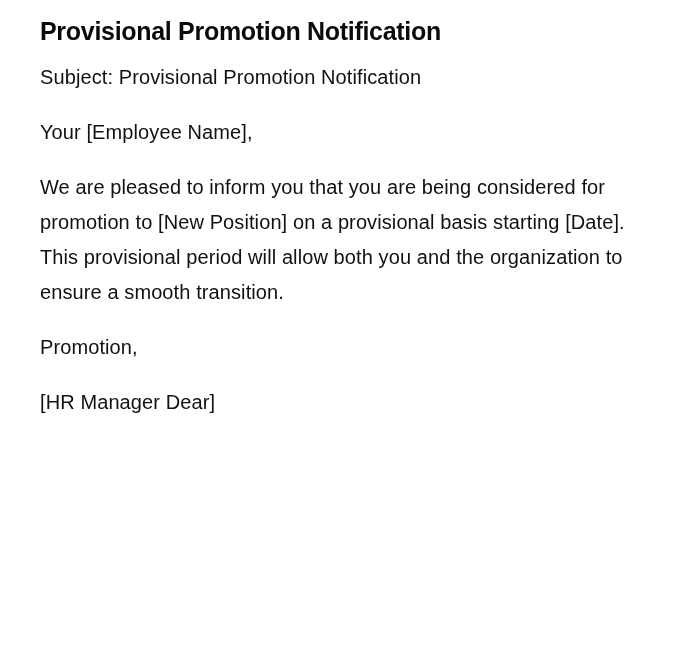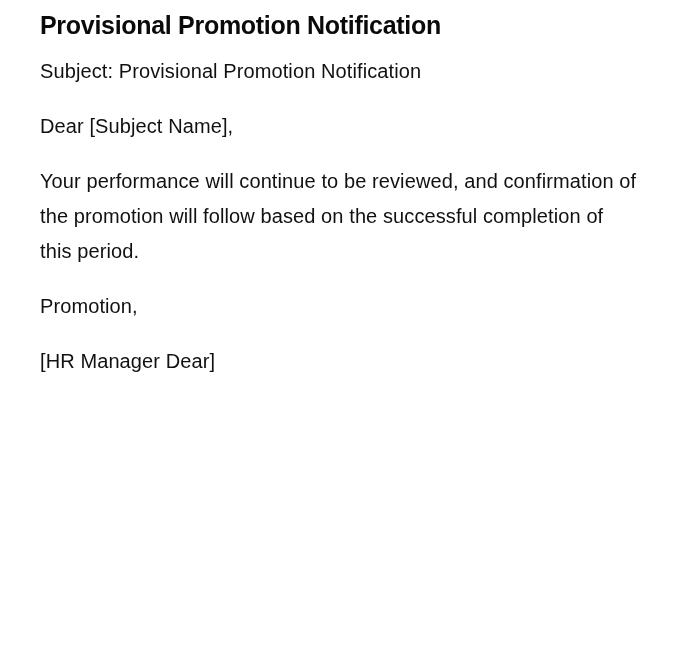--- a/index.html
+++ b/index.html
@@ -11,21 +11,21 @@
       width: 700px;
       height: 656px;
       overflow: hidden;
       position: relative;
       color: #111111;
       font-family: "Liberation Sans", sans-serif;
     }
     .page {
       position: absolute;
       left: 40px;
-      top: 6px;
+      top: 12px;
       width: 600px;
     }
     .title {
       font-size: 25px;
       font-weight: bold;
       line-height: 38px;
       margin: 0 0 10px 0;
       letter-spacing: -0.3px;
       color: #0a0a0a;
     }
@@ -35,17 +35,17 @@
       margin: 0 0 20px 0;
       letter-spacing: 0.1px;
     }
   </style>
 </head>
 <body>
 
 <div class="page">
   <h1 class="title">Provisional Promotion Notification</h1>
   <p class="para">Subject: Provisional Promotion Notification</p>
-  <p class="para">Dear [Subject Name],</p>
-  <p class="para">Your performance will continue to be reviewed, and confirmation of the promotion will follow based on the successful completion of this period.</p>
+  <p class="para">Your [Employee Name],</p>
+  <p class="para">We are pleased to inform you that you are being considered for promotion to [New Position] on a provisional basis starting [Date]. This provisional period will allow both you and the organization to ensure a smooth transition.</p>
   <p class="para">Promotion,</p>
   <p class="para">[HR Manager Dear]</p>
 </div>
 
 </body></html>

